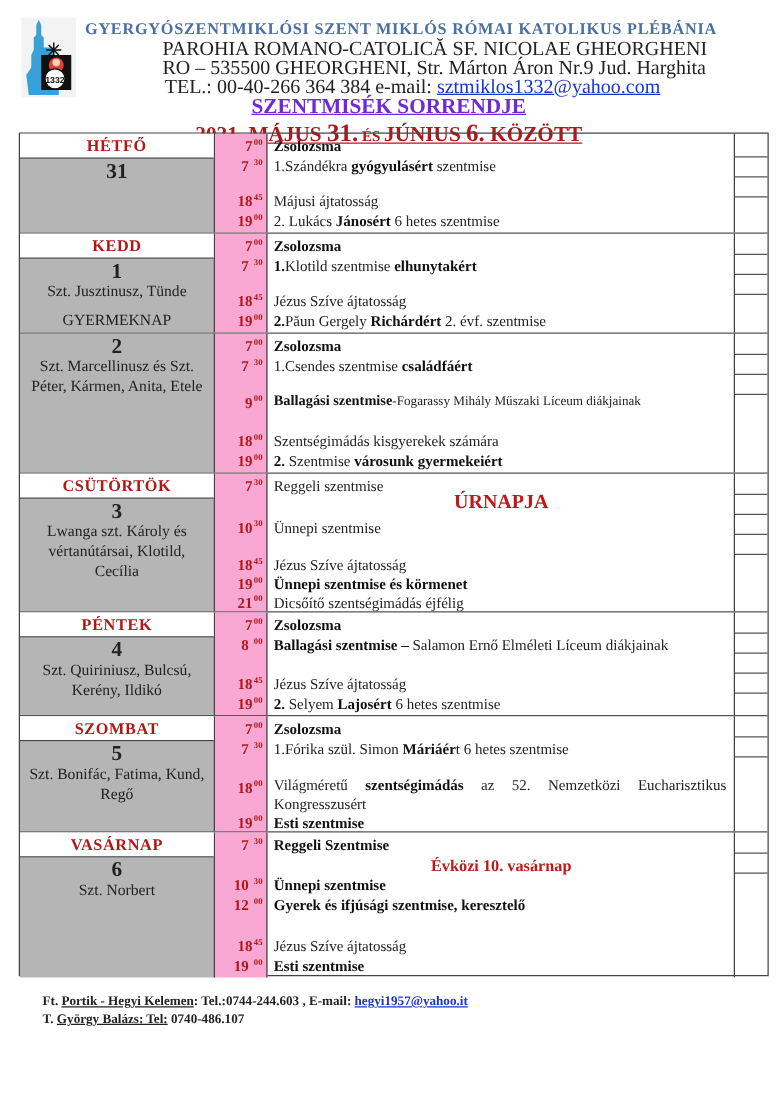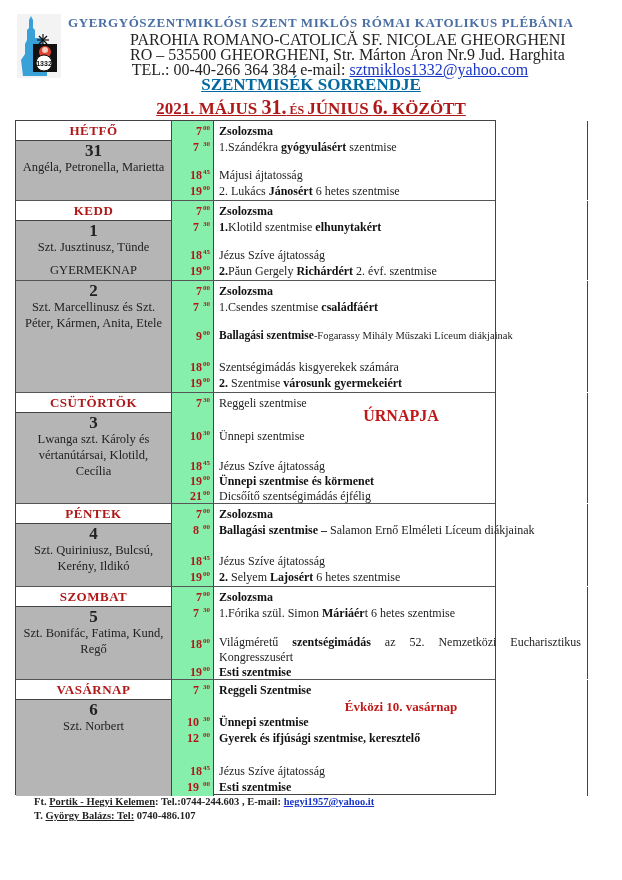--- a/index.html
+++ b/index.html
@@ -2,34 +2,34 @@
 <html><head>
 <meta charset="utf-8">
 <style>
   html,body{margin:0;padding:0;background:#fff;}
   body{width:622px;height:880px;position:relative;overflow:hidden;font-family:"Liberation Serif","DejaVu Serif",serif;color:#222;}
   .abs{position:absolute;}
   .logo{left:17px;top:14px;width:44px;height:64px;}
   .hdr1{left:68px;top:15px;width:554px;font-size:13px;font-weight:bold;color:#4a6fa5;letter-spacing:0.6px;white-space:nowrap;}
   .hdr-line{left:130px;width:400px;text-align:center;font-size:16px;color:#222;white-space:nowrap;}
   .hdr-line a{color:#1a36c8;text-decoration:underline;}
-  .title1{left:0;width:622px;top:75px;text-align:center;font-size:17px;font-weight:bold;color:#0369a1;text-decoration:underline;white-space:nowrap;}
+  .title1{left:0;width:622px;top:75px;text-align:center;font-size:17px;font-weight:bold;color:#6d28d9;text-decoration:underline;white-space:nowrap;}
   .title2{left:0;width:622px;top:96px;text-align:center;font-size:17px;font-weight:bold;color:#b01818;text-decoration:underline;white-space:nowrap;}
   .title2 .big{font-size:20px;}
   .title2 .sm{font-size:12px;margin-top:28px;}
 
-  .tbl{left:15px;top:120px;width:481px;height:675px;border:1.5px solid #444;box-sizing:border-box;}
+  .tbl{left:15px;top:106px;width:600px;height:675px;border:1.5px solid #444;box-sizing:border-box;}
   .section{position:absolute;left:0;width:100%;border-top:1.5px solid #555;box-sizing:border-box;}
   .section.first{border-top:none;}
   .daycol{position:absolute;left:0;top:0;bottom:0;width:156px;background:#b5b5b5;border-right:1.5px solid #444;box-sizing:border-box;}
   .dayname{height:19px;background:#fff;border-bottom:1.5px solid #444;text-align:center;font-weight:bold;color:#b01818;font-size:13px;line-height:19px;letter-spacing:0.5px;}
   .daynum{text-align:center;font-weight:bold;font-size:17px;color:#222;line-height:17px;margin-top:1px;}
   .saints{text-align:center;font-size:12.5px;line-height:16px;color:#222;padding:0 4px;}
   .dayextra{position:absolute;bottom:2px;left:0;right:0;text-align:center;font-size:12.5px;color:#222;}
-  .timecol{position:absolute;left:156px;top:0;bottom:0;width:42px;background:#86efac;border-right:1.5px solid #444;box-sizing:border-box;}
+  .timecol{position:absolute;left:156px;top:0;bottom:0;width:42px;background:#f9a8d4;border-right:1.5px solid #444;box-sizing:border-box;}
   .t{position:absolute;right:3px;font-size:12px;font-weight:bold;color:#b01818;white-space:nowrap;}
   .t sup{font-size:7px;vertical-align:5px;margin-left:1px;}
   .content{position:absolute;left:198px;top:0;bottom:0;width:374px;border-right:1.5px solid #444;box-sizing:border-box;}
   .c{position:absolute;left:5px;font-size:12px;color:#222;white-space:nowrap;}
   .c b{color:#111;}
   .c.wrap{white-space:normal;width:362px;text-align:justify;line-height:15px;}
   .feast{position:absolute;left:0;width:374px;text-align:center;font-weight:bold;color:#c01818;}
   .chk{position:absolute;left:572px;right:0;top:0;bottom:0;}
   .chk .ln{position:absolute;left:0;right:0;border-top:1.5px solid #555;}
 
@@ -69,21 +69,20 @@
 <div class="abs title2">
   <span>2021.  MÁJUS </span><span class="big">31.</span><span class="sm"> ÉS </span><span>JÚNIUS </span><span class="big">6.</span><span> KÖZÖTT</span>
 </div>
 
 <div class="abs tbl">
 
   <div class="section first" style="top:0;height:79px;">
     <div class="daycol">
       <div class="dayname">HÉTFŐ</div>
       <div class="daynum">31</div>
-      <div class="saints">Angéla, Petronella, Marietta</div>
     </div>
     <div class="timecol">
       <div class="t" style="top:3px;"><span>7</span><sup>00</sup></div>
       <div class="t" style="top:19px;"><span>7 </span><sup>30</sup></div>
       <div class="t" style="top:47px;"><span>18</span><sup>45</sup></div>
       <div class="t" style="top:63px;"><span>19</span><sup>00</sup></div>
     </div>
     <div class="content">
       <div class="c" style="top:3px;"><b>Zsolozsma</b></div>
       <div class="c" style="top:19px;"><span>1.Szándékra </span><b>gyógyulásért</b><span>  szentmise</span></div>

